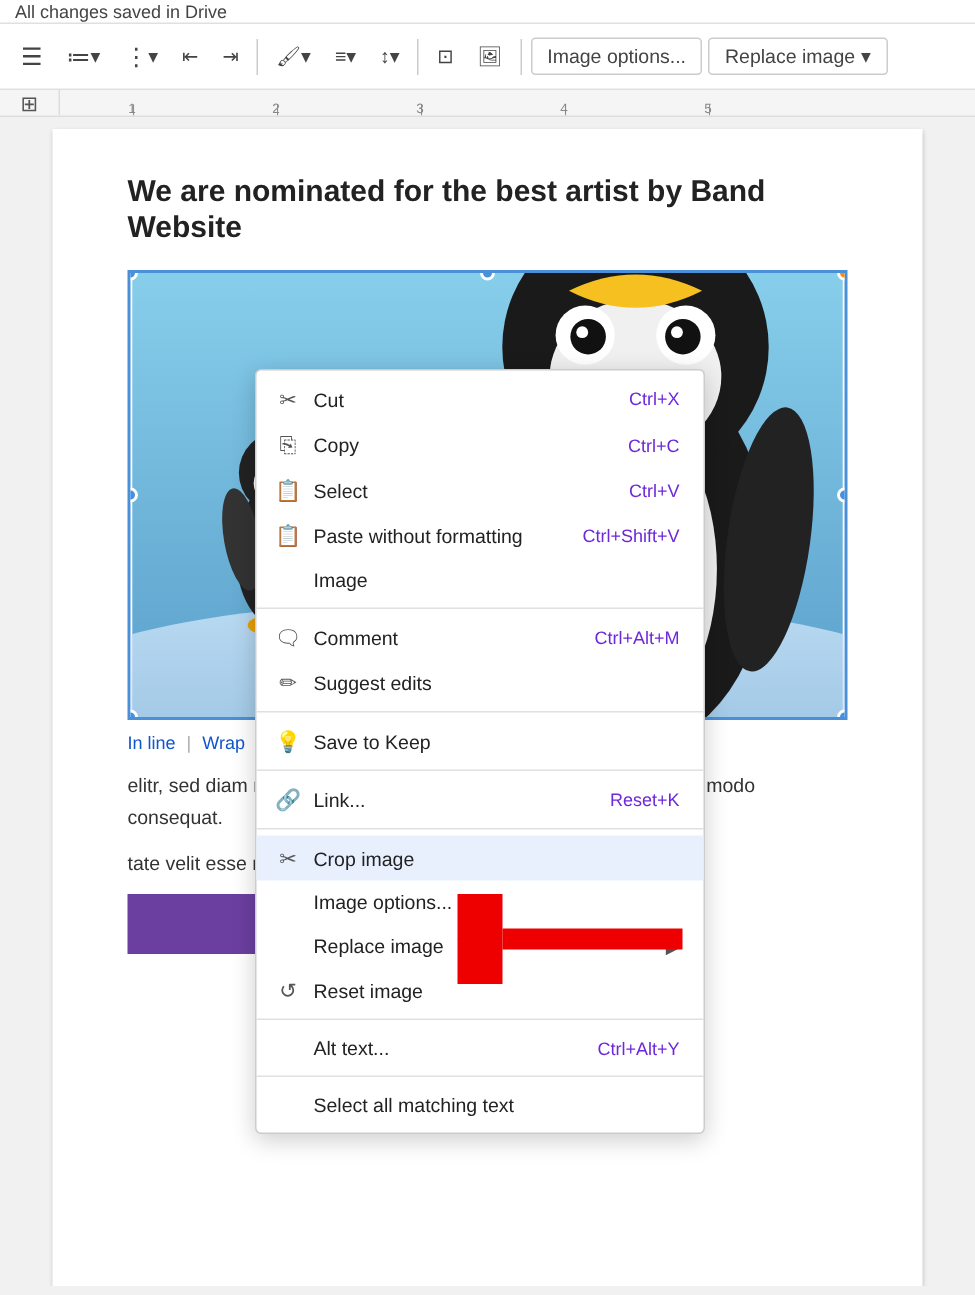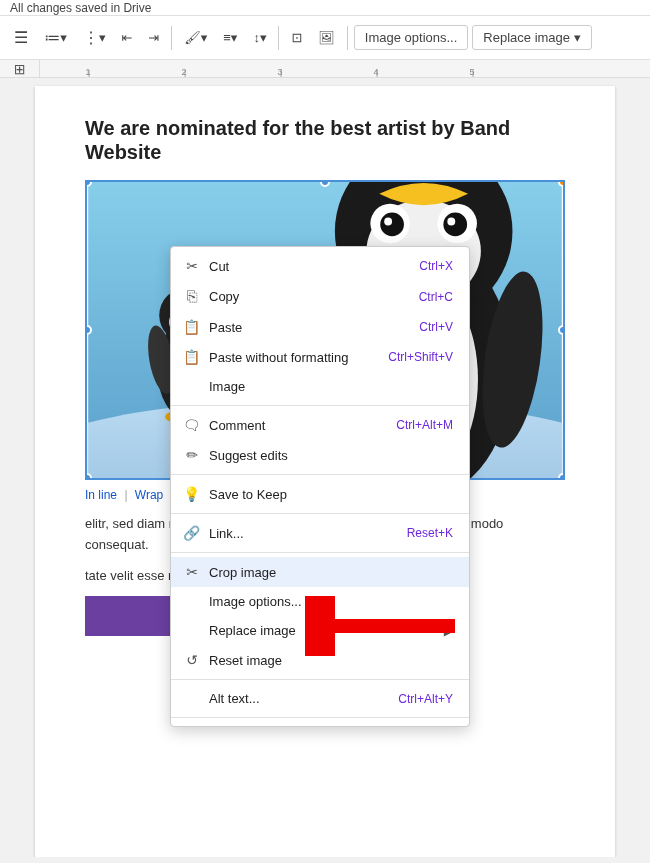--- a/index.html
+++ b/index.html
@@ -446,21 +446,21 @@
         <div class="item-left">
           <span class="item-icon">⎘</span>
           <span>Copy</span>
         </div>
         <span class="shortcut">Ctrl+C</span>
       </div>
 
       <div class="menu-item">
         <div class="item-left">
           <span class="item-icon">📋</span>
-          <span>Paste</span>
+          <span>Select</span>
         </div>
         <span class="shortcut">Ctrl+V</span>
       </div>
 
       <div class="menu-item">
         <div class="item-left">
           <span class="item-icon">📋</span>
           <span>Paste without formatting</span>
         </div>
         <span class="shortcut">Ctrl+Shift+V</span>
@@ -545,20 +545,26 @@
       <div class="menu-item">
         <div class="item-left">
           <span class="item-icon"></span>
           <span>Alt text...</span>
         </div>
         <span class="shortcut">Ctrl+Alt+Y</span>
       </div>
 
       <div class="menu-divider"></div>
 
+      <div class="menu-item">
+        <div class="item-left">
+          <span class="item-icon"></span>
+          <span>Select all matching text</span>
+        </div>
+      </div>
 
 
     </div>
 
     <div class="red-arrow">
       <svg width="160" height="60" viewBox="0 0 160 60" xmlns="http://www.w3.org/2000/svg">
         <defs>
           <marker id="arrowhead" markerWidth="10" markerHeight="7" refX="0" refY="3.5" orient="auto">
             <polygon points="0 0, 10 3.5, 0 7" fill="#e00"></polygon>
           </marker>

